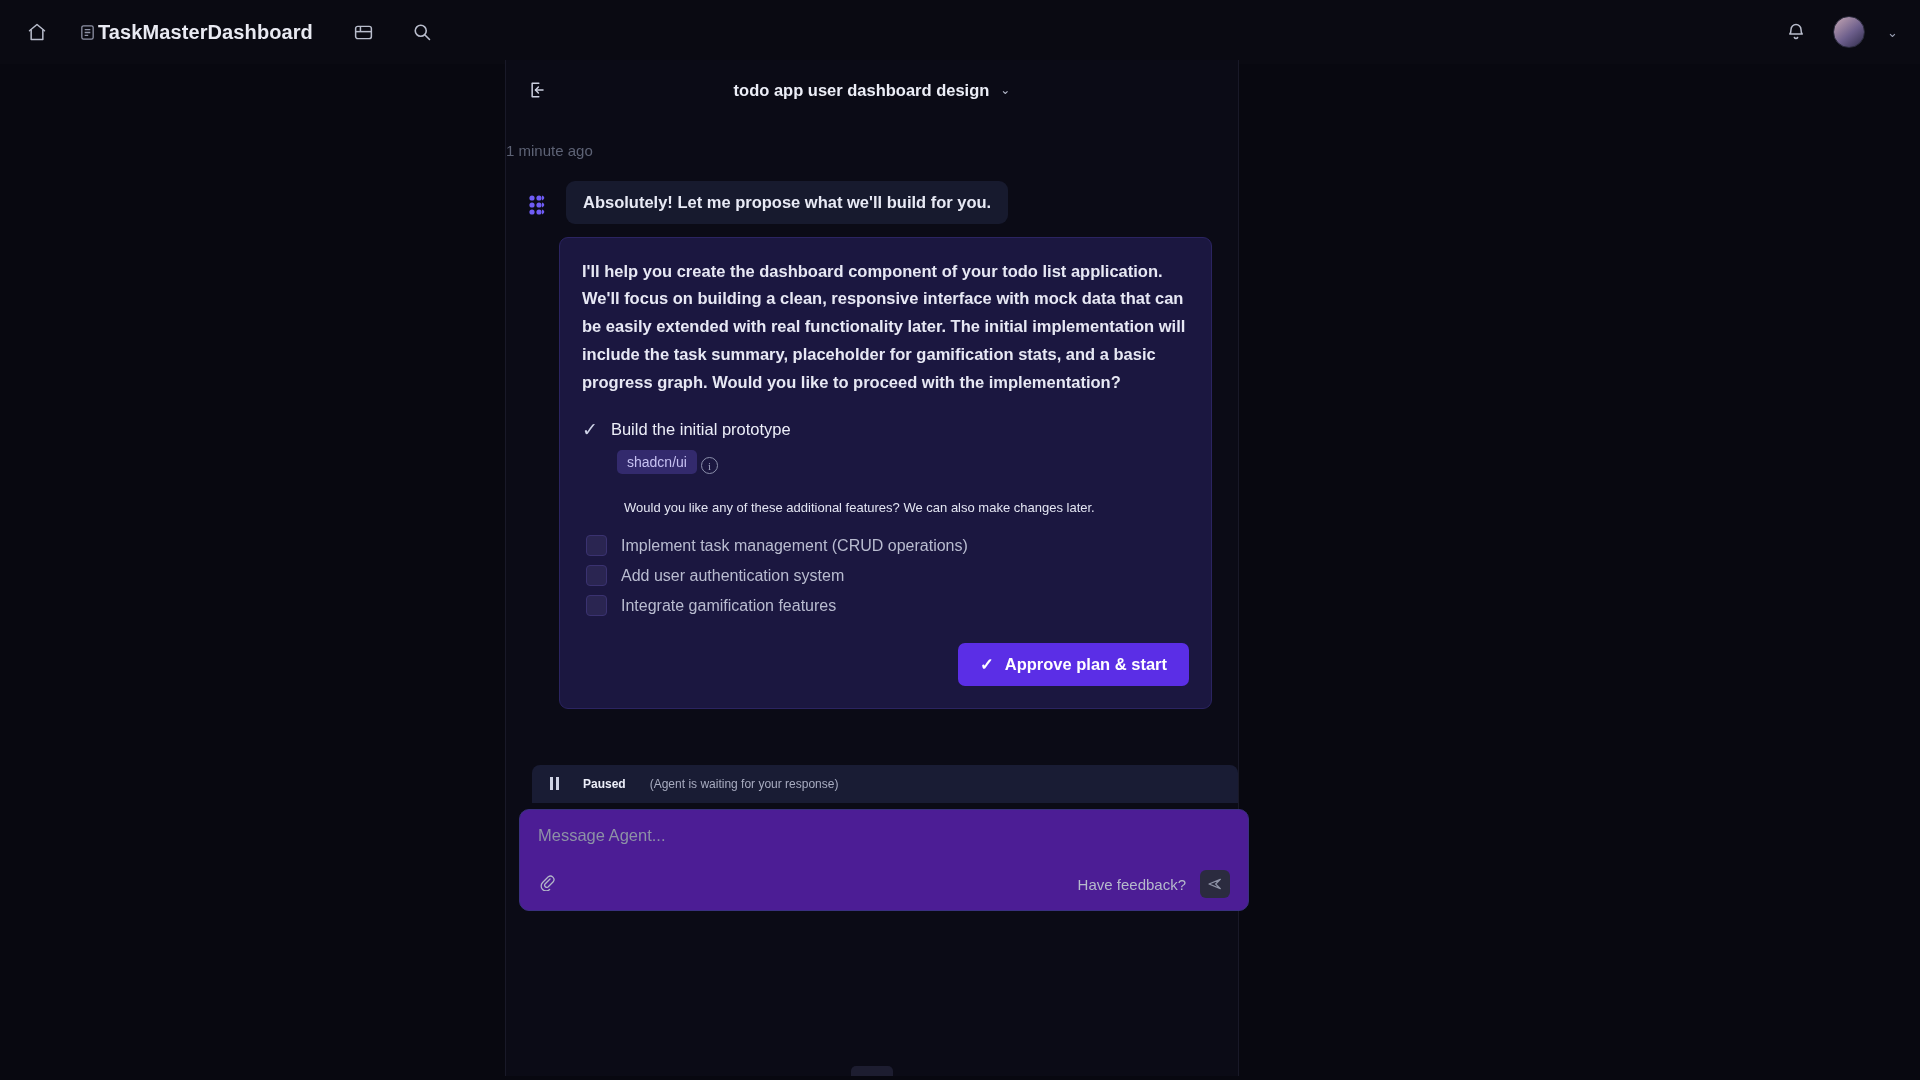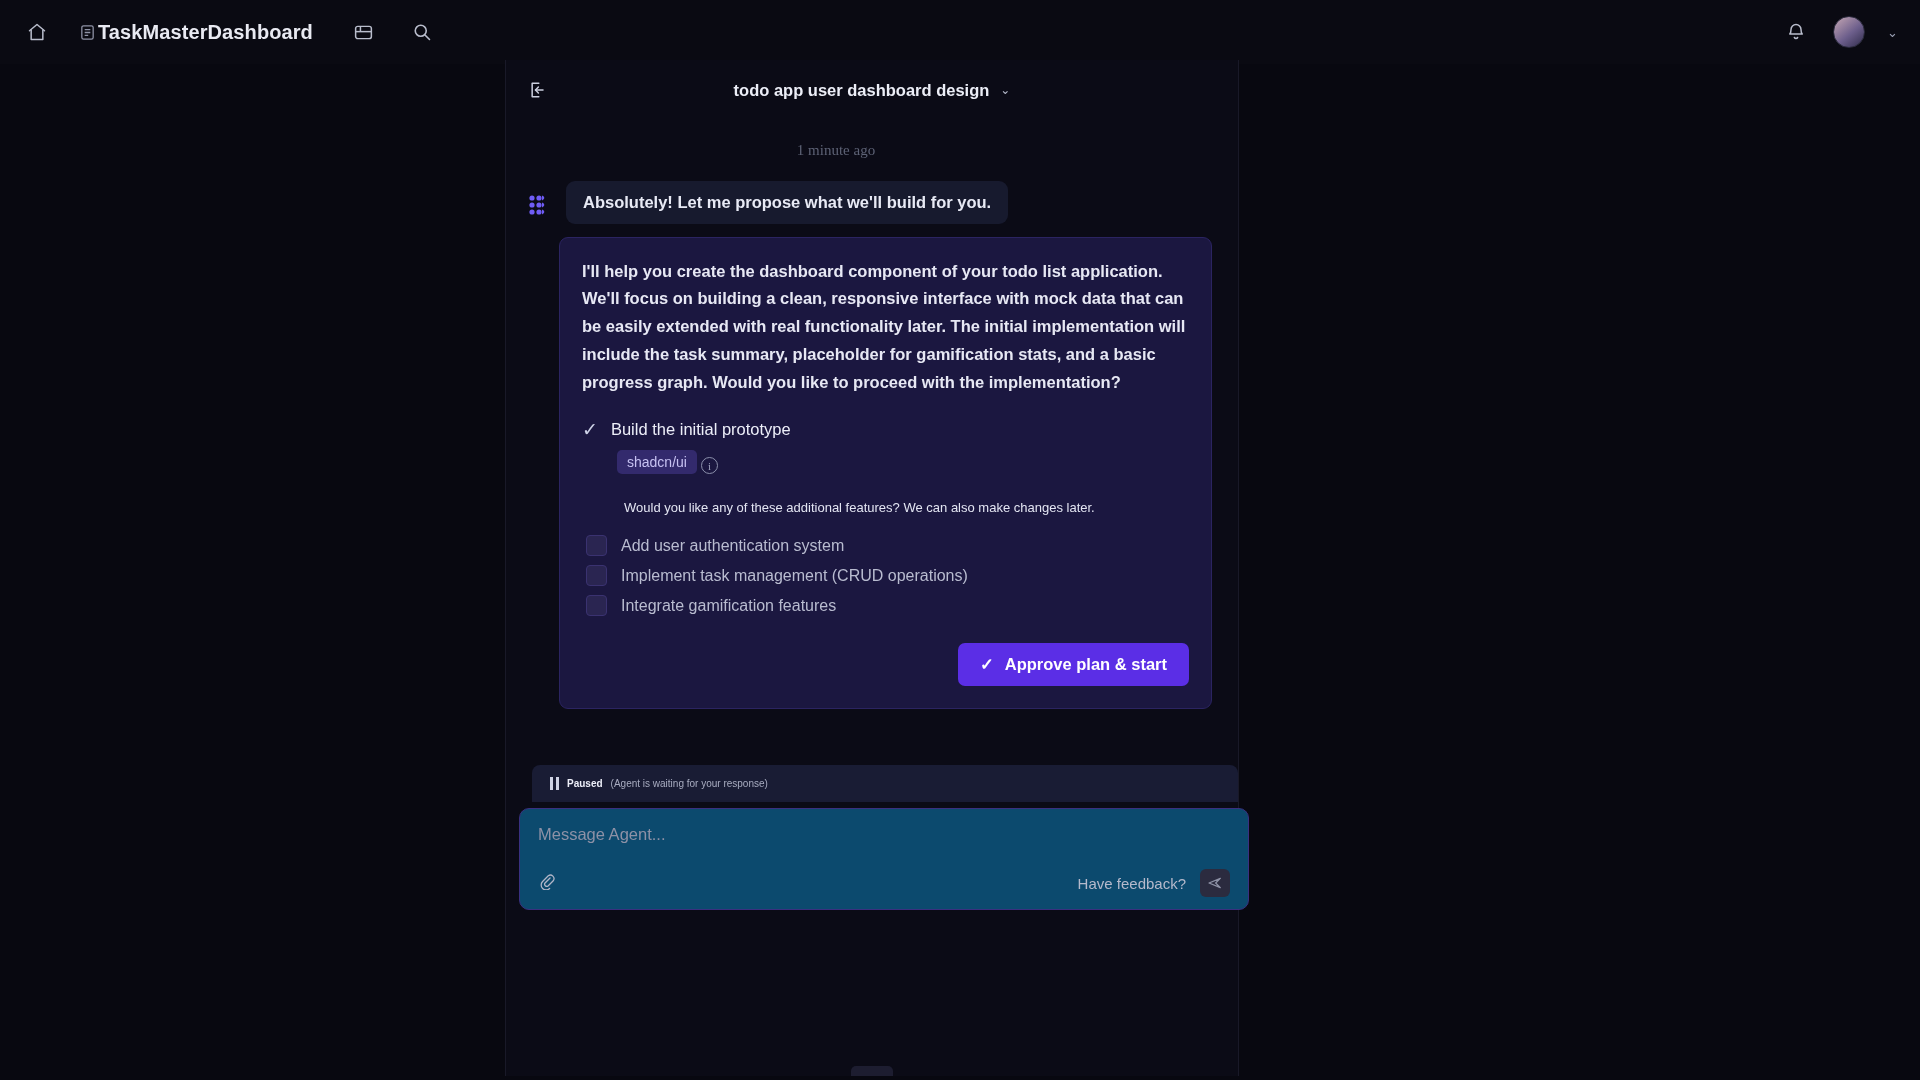--- a/index.html
+++ b/index.html
@@ -85,26 +85,25 @@
   }
   .chat-title {
     display: flex; align-items: center; gap: 11px;
     font-size: 16.5px;
     font-weight: 700;
     color: #eceef7;
   }
   .chat-title .chev { font-size: 12px; color: #b6bbcc; font-weight: 400; }
 
   .timestamp {
-    text-align: center;
+    text-align: left;
     padding-right: 72px;
     margin-top: 22px;
     font-size: 15px;
     color: #5d6275;
-    font-family: Liberation Serif, serif;
   }
 
   
   .msg-row {
     display: flex;
     align-items: center;
     gap: 14px;
     margin-top: 22px;
     padding-left: 18px;
   }
@@ -202,40 +201,39 @@
   }
 
   
   .paused {
     margin: 56px 22px 0 26px;
     width: 706px;
     background: #191c34;
     border-radius: 8px 8px 0 0;
     padding: 12px 18px;
     display: flex;
-    align-items: center;
-    gap: 8px;
-    font-size: 10px;
+    gap: 24px;
+    font-size: 12px;
   }
   .pause-glyph {
     display: flex; gap: 3px;
   }
   .pause-glyph i {
     display: block;
     width: 3px; height: 13px;
     background: #cfd3e4;
   }
   .paused-strong { color: #eceef8; font-weight: 600; }
   .paused-sub { color: #a8acc0; }
 
   
   .composer {
     margin: 6px 0 0 13px;
     width: 730px;
-    background: #0c4a6e;
+    background: #4c1d95;
     border: 1px solid #3a3080;
     border-radius: 10px;
     padding: 16px 18px 12px 18px;
     height: 102px;
     display: flex;
     flex-direction: column;
   }
   .composer-placeholder {
     font-size: 16.5px;
     color: #8d91a6;
@@ -368,25 +366,25 @@
     <div class="tag-row">
       <span class="tag">shadcn/ui</span>
       <span class="info-icon">i</span>
     </div>
 
     <div class="extra-q">Would you like any of these additional features? We can also make changes later.</div>
 
     <div class="opt-list">
       <div class="opt">
         <span class="cbox"></span>
-        <span class="opt-label">Add user authentication system</span>
+        <span class="opt-label">Implement task management (CRUD operations)</span>
       </div>
       <div class="opt">
         <span class="cbox"></span>
-        <span class="opt-label">Implement task management (CRUD operations)</span>
+        <span class="opt-label">Add user authentication system</span>
       </div>
       <div class="opt">
         <span class="cbox"></span>
         <span class="opt-label">Integrate gamification features</span>
       </div>
     </div>
 
     <div class="approve-row">
       <button class="approve-btn">
         <span>✓</span>

